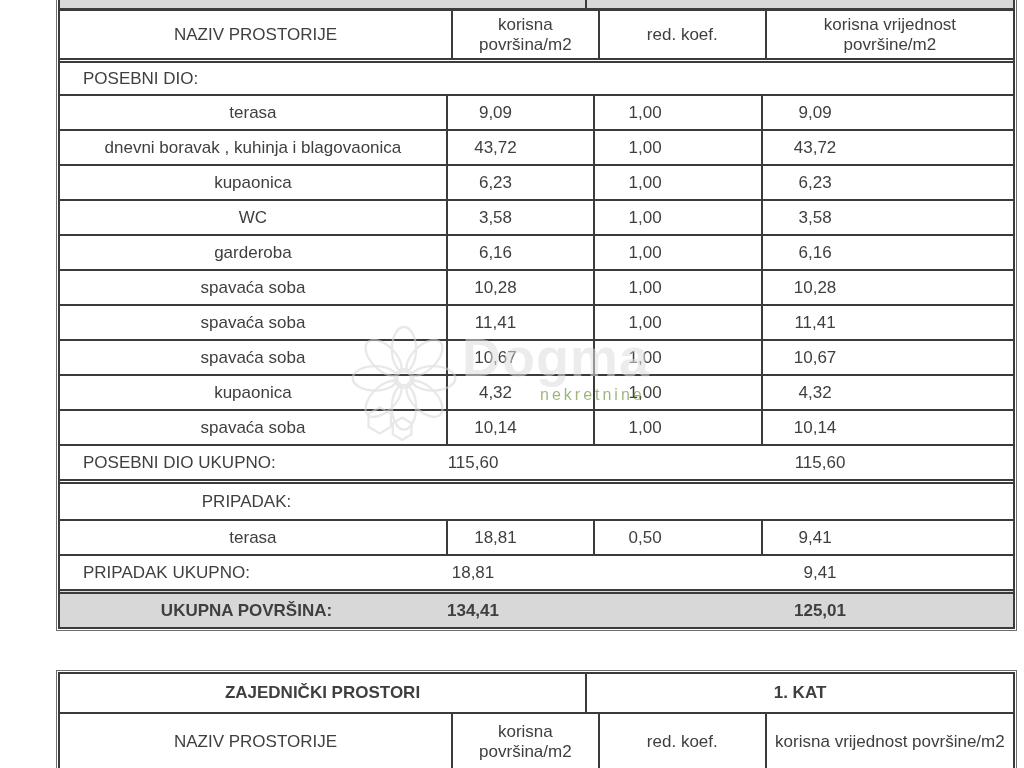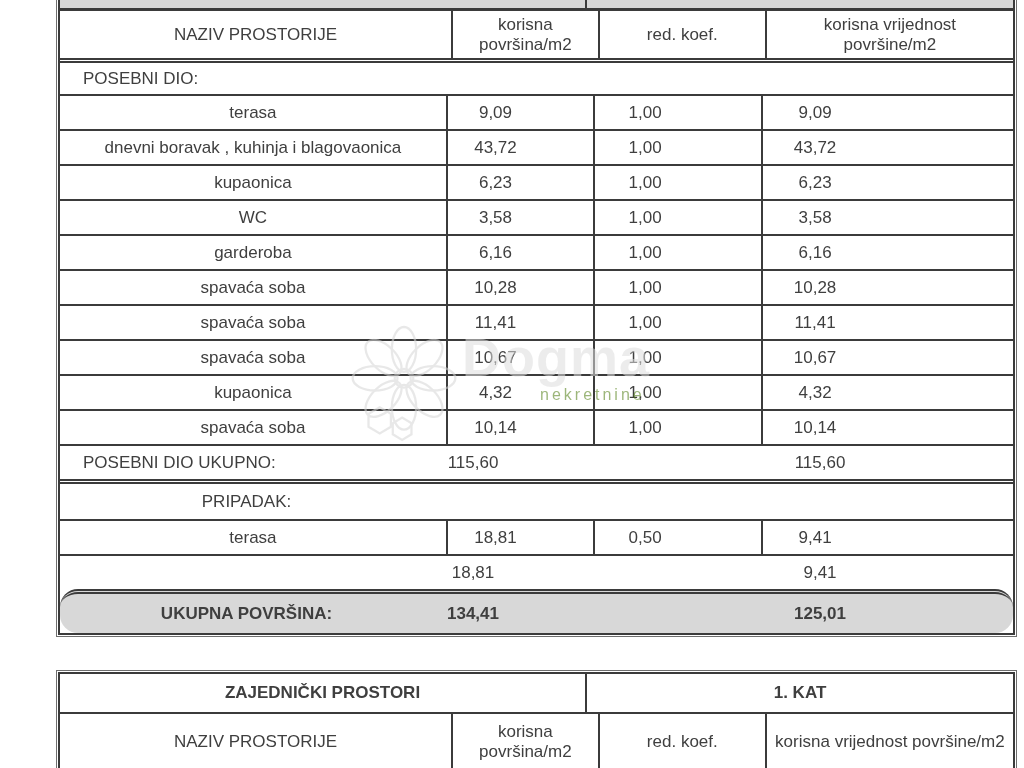--- a/index.html
+++ b/index.html
@@ -38,21 +38,21 @@
   .hdr .wrap2{max-width:112px;}
   .hdr .wrap4{max-width:190px;}
   .secrow{height:36px;}
   .left-lab{justify-content:flex-start;text-align:left;padding-left:23px;}
 
   
   .span-num-a{position:absolute;left:413px;transform:translateX(-50%);}
   .span-num-b{position:absolute;left:760px;transform:translateX(-50%);}
   .span-lab-center{position:absolute;left:0;width:373px;text-align:center;}
 
-  .grand{height:44px;background:var(--fill);font-weight:bold;border-radius:18px;}
+  .grand{height:38px;background:var(--fill);font-weight:bold;}
   .bold{font-weight:bold;}
 
   .t2-title{height:38px;font-weight:bold;}
   .t2-left{width:527px;}
   .t2-right{width:426px;}
   .hdr2{height:58px;line-height:1.15;}
 
   
   .wm{position:absolute;left:340px;top:318px;width:340px;height:125px;pointer-events:none;opacity:.55;}
   .wm-flower{position:absolute;left:8px;top:6px;}
@@ -159,20 +159,21 @@
       </div>
 
       <div class="row sep rh">
         <div class="c v c1">terasa</div>
         <div class="c v c2 num2">18,81</div>
         <div class="c v c3 num3">0,50</div>
         <div class="c c4 num4">9,41</div>
       </div>
 
       <div class="row sep rh">
+        <div class="c left-lab" style="width:373px;justify-content:flex-start;">PRIPADAK UKUPNO:</div>
         <span class="span-num-a">18,81</span>
         <span class="span-num-b">9,41</span>
       </div>
 
       <div class="row sepd grand">
         <span class="span-lab-center bold">UKUPNA POVRŠINA:</span>
         <span class="span-num-a bold">134,41</span>
         <span class="span-num-b bold">125,01</span>
       </div>
 

